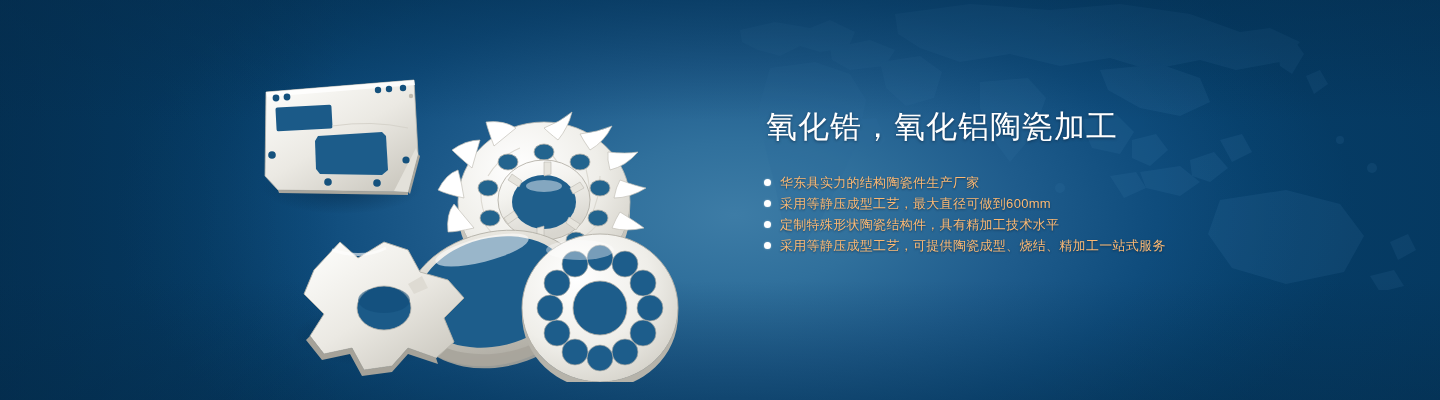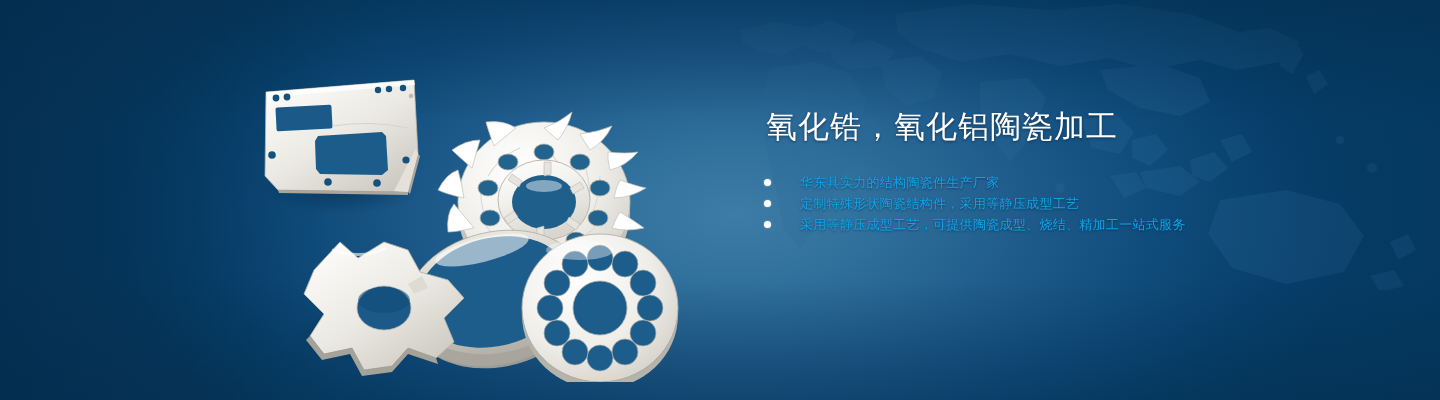--- a/index.html
+++ b/index.html
@@ -55,26 +55,25 @@
     font-weight:400;
     margin:0 0 24px 2px;
     text-shadow:0 1px 3px rgba(0,20,40,.55);
     white-space:nowrap;
   }
   .bullets{list-style:none;margin:0;padding:0;}
   .bullet{
     display:flex;
     align-items:center;
     height:21px;
-    color:#0ea5e9;
+    color:#fdba74;
     font-size:13px;
     letter-spacing:.3px;
     white-space:nowrap;
     text-shadow:0 1px 2px rgba(0,20,40,.5);
-    gap:20px;
   }
   .dot{
     width:7px;height:7px;border-radius:50%;
     background:#ffffff;
     margin-right:9px;
     flex:0 0 auto;
     box-shadow:0 0 2px rgba(255,255,255,.5);
   }
   .btext{display:inline-block;}
 </style>
@@ -304,21 +303,25 @@
   <div class="textblock">
     <h1 class="headline">氧化锆，氧化铝陶瓷加工</h1>
 
     <ul class="bullets">
       <li class="bullet">
         <span class="dot"></span>
         <span class="btext">华东具实力的结构陶瓷件生产厂家</span>
       </li>
       <li class="bullet">
         <span class="dot"></span>
-        <span class="btext">定制特殊形状陶瓷结构件，采用等静压成型工艺</span>
+        <span class="btext">采用等静压成型工艺，最大直径可做到600mm</span>
+      </li>
+      <li class="bullet">
+        <span class="dot"></span>
+        <span class="btext">定制特殊形状陶瓷结构件，具有精加工技术水平</span>
       </li>
       <li class="bullet">
         <span class="dot"></span>
         <span class="btext">采用等静压成型工艺，可提供陶瓷成型、烧结、精加工一站式服务</span>
       </li>
     </ul>
   </div>
 
 </div>
 

